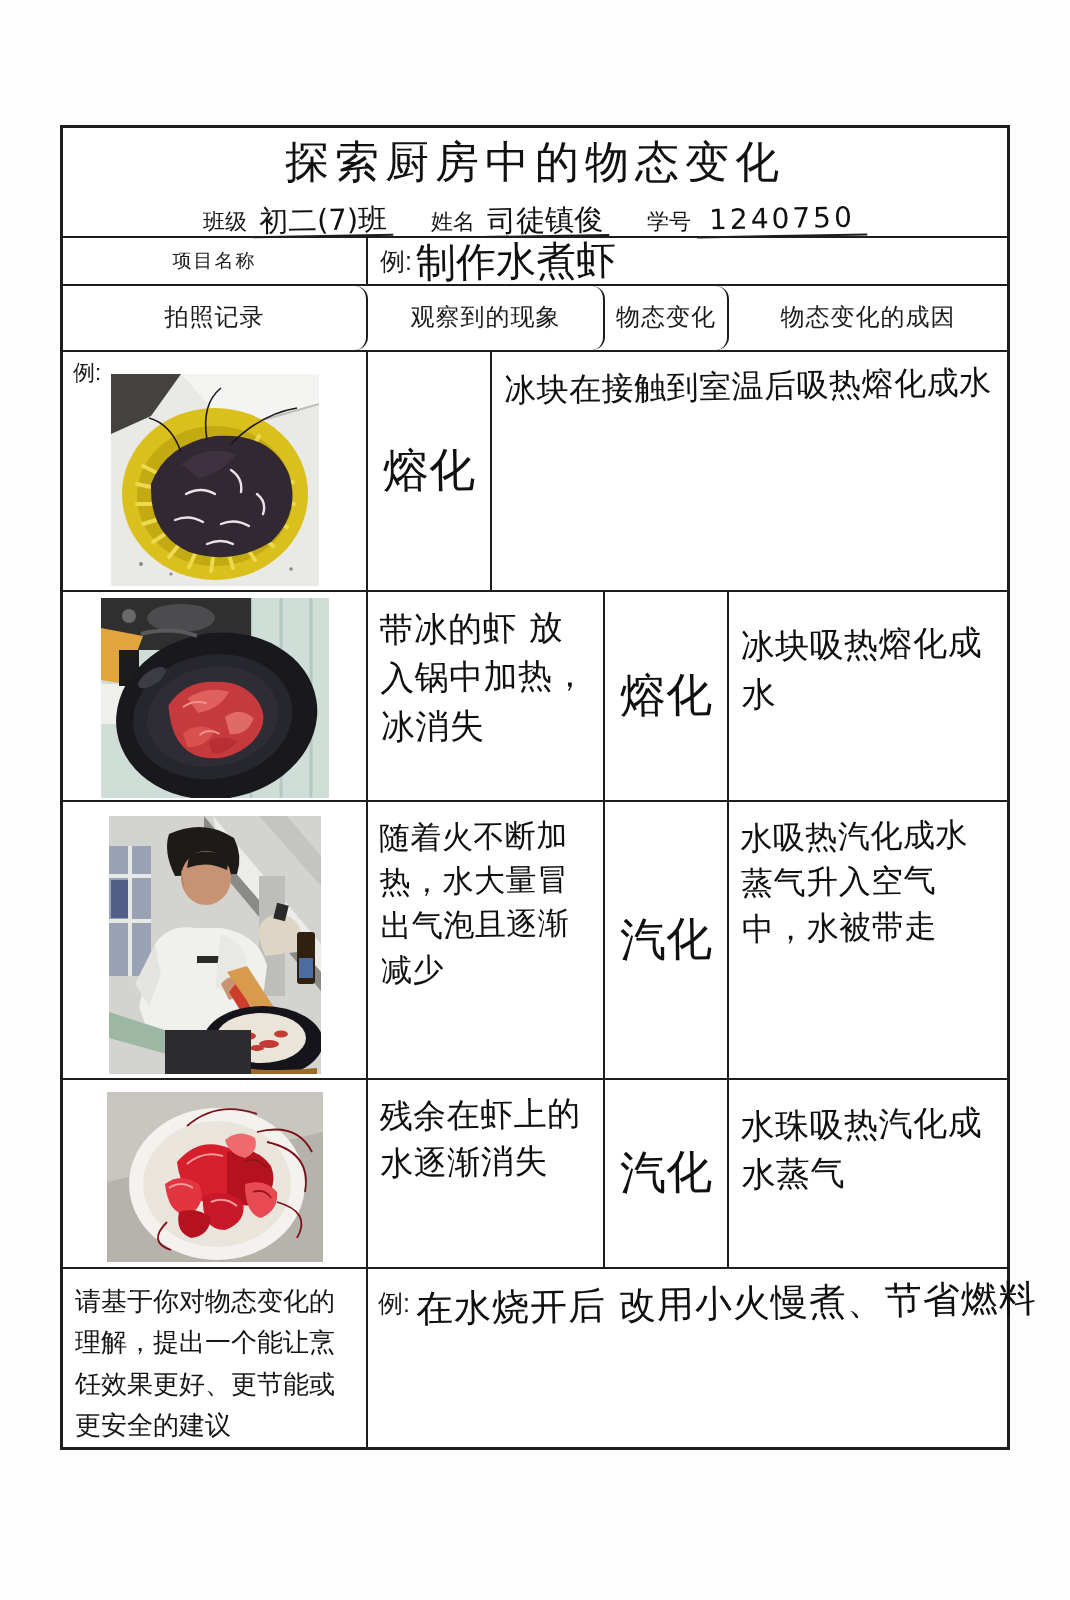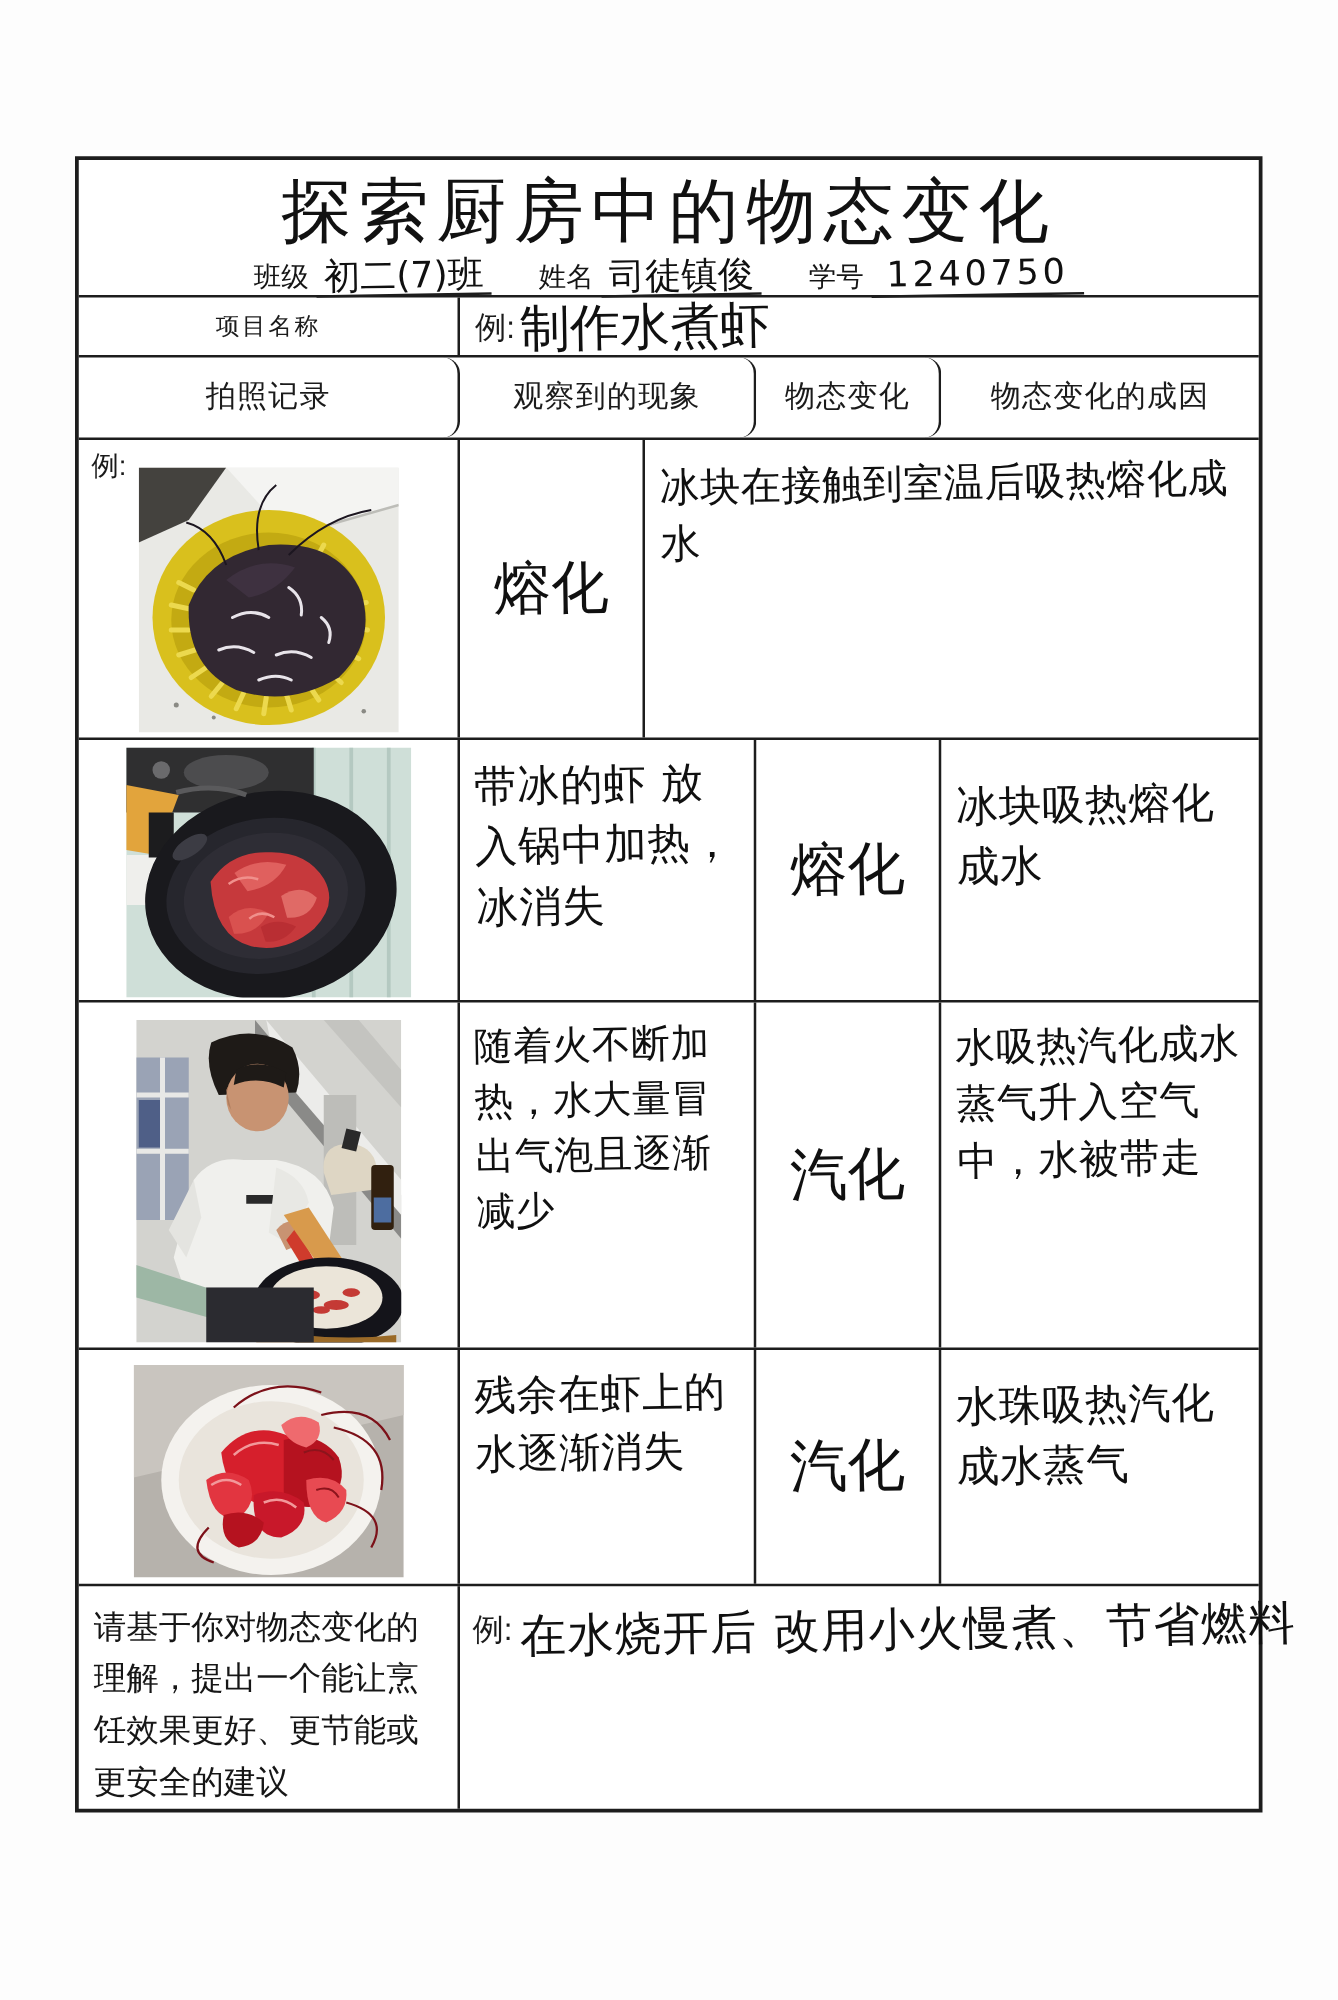--- a/index.html
+++ b/index.html
@@ -9,28 +9,28 @@
   .sheet { position:absolute; left:60px; top:125px; width:950px; height:1325px; border:3px solid #1d1d1d; background:#fff; display:flex; flex-direction:column; }
 
   .row { display:flex; flex-direction:row; border-bottom:2px solid #1d1d1d; }
   .row:last-child { border-bottom:none; }
   .c { border-right:2px solid #1d1d1d; position:relative; }
   .c:last-child { border-right:none; }
 
   
   .c1 { width:305px; flex:none; }
   .c2 { width:237px; flex:none; }
-  .c3 { width:148px; flex:none; }
+  .c3 { width:124px; flex:none; }
   .c4 { flex:1; }
   .cwide { flex:1; }
 
   
   .title-block { height:110px; flex-direction:column; align-items:center; justify-content:flex-start; padding-top:10px; }
-  .big-title { font-size:56px; letter-spacing:6px; font-weight:500; color:#111; text-align:center; line-height:1.1; }
-  .fields { display:flex; align-items:flex-end; margin-top:2px; gap:6px; }
+  .big-title { font-size:44px; letter-spacing:6px; font-weight:500; color:#111; text-align:center; line-height:1.1; }
+  .fields { display:flex; align-items:flex-end; margin-top:16px; gap:6px; }
   .plabel { font-size:22px; color:#151515; }
   .fval { display:inline-block; border-bottom:2px solid #1d1d1d; text-align:center; padding:0 6px 0 6px; }
   .hw { font-family:"DejaVu Sans", sans-serif; font-weight:500; color:#101010; transform:rotate(-1deg); }
   .hw-field { font-size:29px; line-height:1.0; min-width:120px; }
   .hw-id { font-size:28px; letter-spacing:3px; min-width:170px; }
   .fieldgap { width:26px; }
 
   
   .r-project { height:48px; }
   .project-label { display:flex; align-items:center; justify-content:center; font-size:19px; letter-spacing:2px; }

